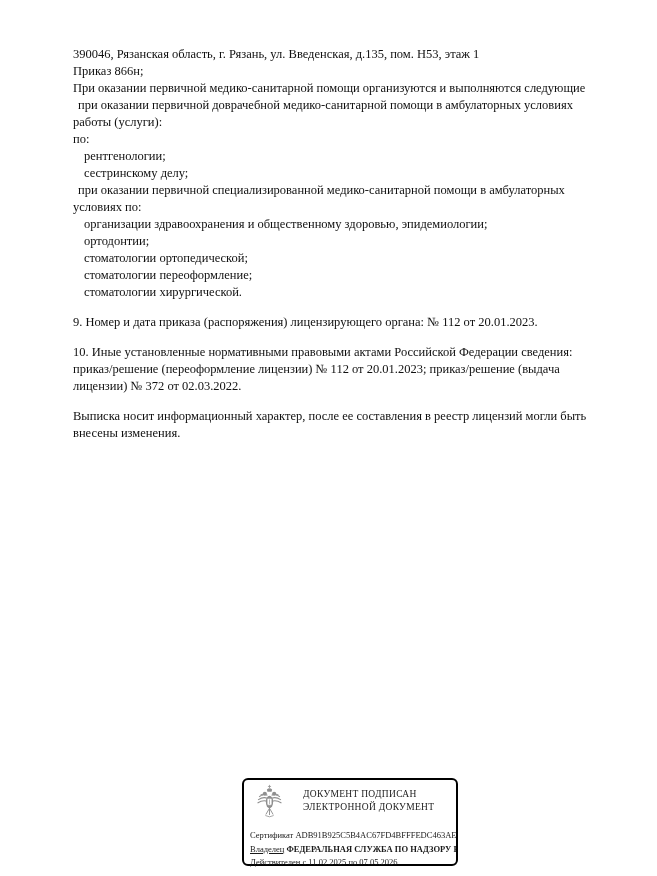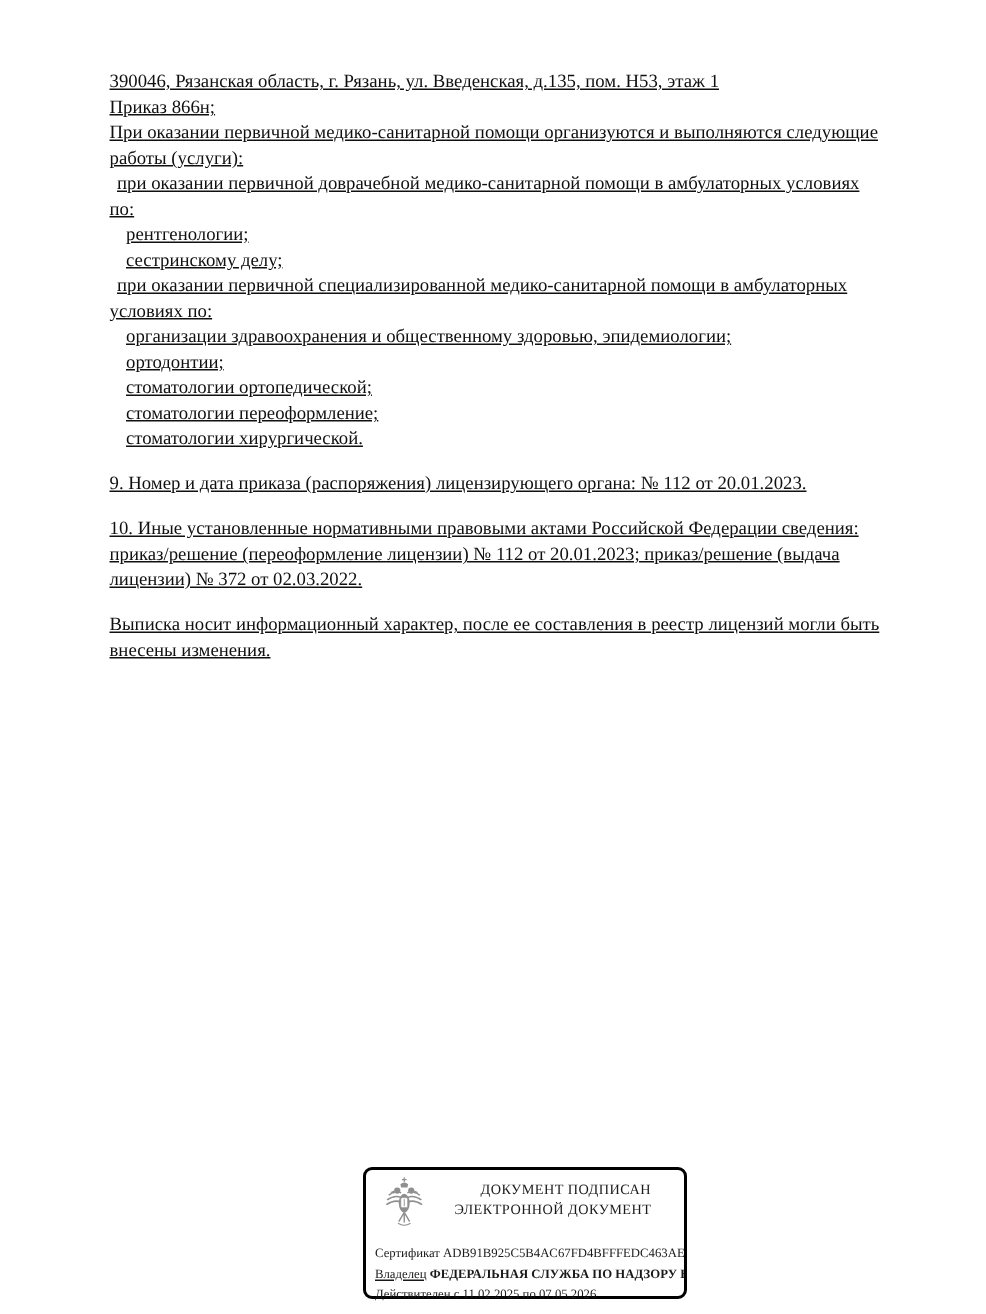--- a/index.html
+++ b/index.html
@@ -19,21 +19,21 @@
   
   .doc-body {
     position: absolute;
     left: 73px; top: 46px; width: 545px;
     font-size: 12.5px;
     line-height: 17px;
     color: #101010;
   }
   .para { margin: 0 0 13px 0; }
   .para:last-child { margin-bottom: 0; }
-  .line { white-space: nowrap; text-decoration: underline; }
+  .line { white-space: nowrap; }
   .indent-0 { padding-left: 0; }
   .indent-1 { padding-left: 5px; }
   .indent-2 { padding-left: 11px; }
 
   
   .stamp {
     position: absolute;
     left: 242px; top: 778px;
     width: 216px; height: 88px;
     box-sizing: border-box;
@@ -42,21 +42,21 @@
     background: #ffffff;
   }
   .stamp-emblem {
     position: absolute;
     left: 12px; top: 4px;
     width: 27px; height: 35px;
   }
   .stamp-title {
     position: absolute;
     left: 59px; right: 22px; top: 8px;
-    text-align: right;
+    text-align: left;
     font-size: 9.5px;
     line-height: 13px;
     letter-spacing: 0.3px;
     color: #1a1a1a;
     white-space: nowrap;
   }
   .stamp-row {
     position: absolute;
     left: 6px; right: 0;
     font-size: 8.5px;
@@ -74,22 +74,22 @@
 </head>
 <body>
 
 <div class="page">
 
   <div class="doc-body">
       <div class="para">
         <div class="line indent-0">390046, Рязанская область, г. Рязань, ул. Введенская, д.135, пом. Н53, этаж 1</div>
         <div class="line indent-0">Приказ 866н;</div>
         <div class="line indent-0">При оказании первичной медико-санитарной помощи организуются и выполняются следующие</div>
+        <div class="line indent-1">при оказании первичной доврачебной медико-санитарной помощи в амбулаторных условиях</div>
         <div class="line indent-0">работы (услуги):</div>
-        <div class="line indent-1">при оказании первичной доврачебной медико-санитарной помощи в амбулаторных условиях</div>
         <div class="line indent-0">по:</div>
         <div class="line indent-2">рентгенологии;</div>
         <div class="line indent-2">сестринскому делу;</div>
         <div class="line indent-1">при оказании первичной специализированной медико-санитарной помощи в амбулаторных</div>
         <div class="line indent-0">условиях по:</div>
         <div class="line indent-2">организации здравоохранения и общественному здоровью, эпидемиологии;</div>
         <div class="line indent-2">ортодонтии;</div>
         <div class="line indent-2">стоматологии ортопедической;</div>
         <div class="line indent-2">стоматологии переоформление;</div>
         <div class="line indent-2">стоматологии хирургической.</div>

